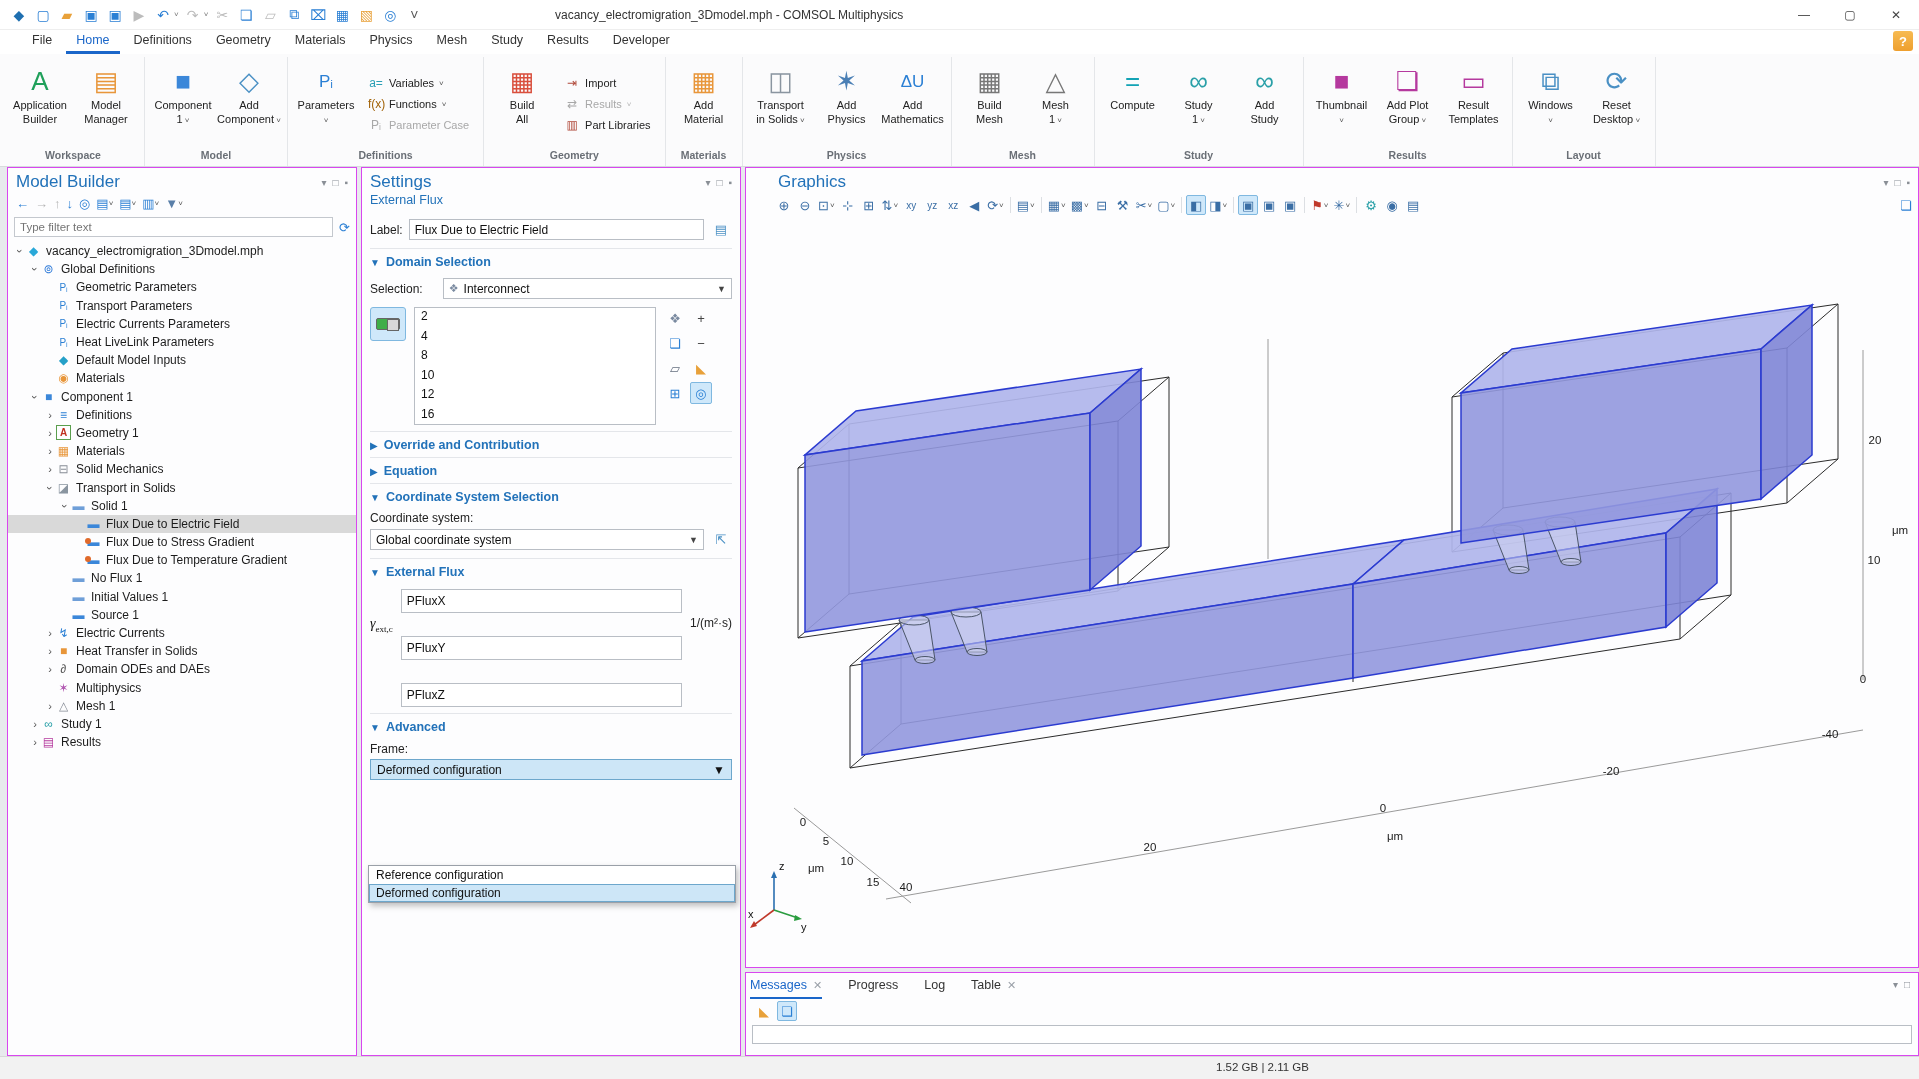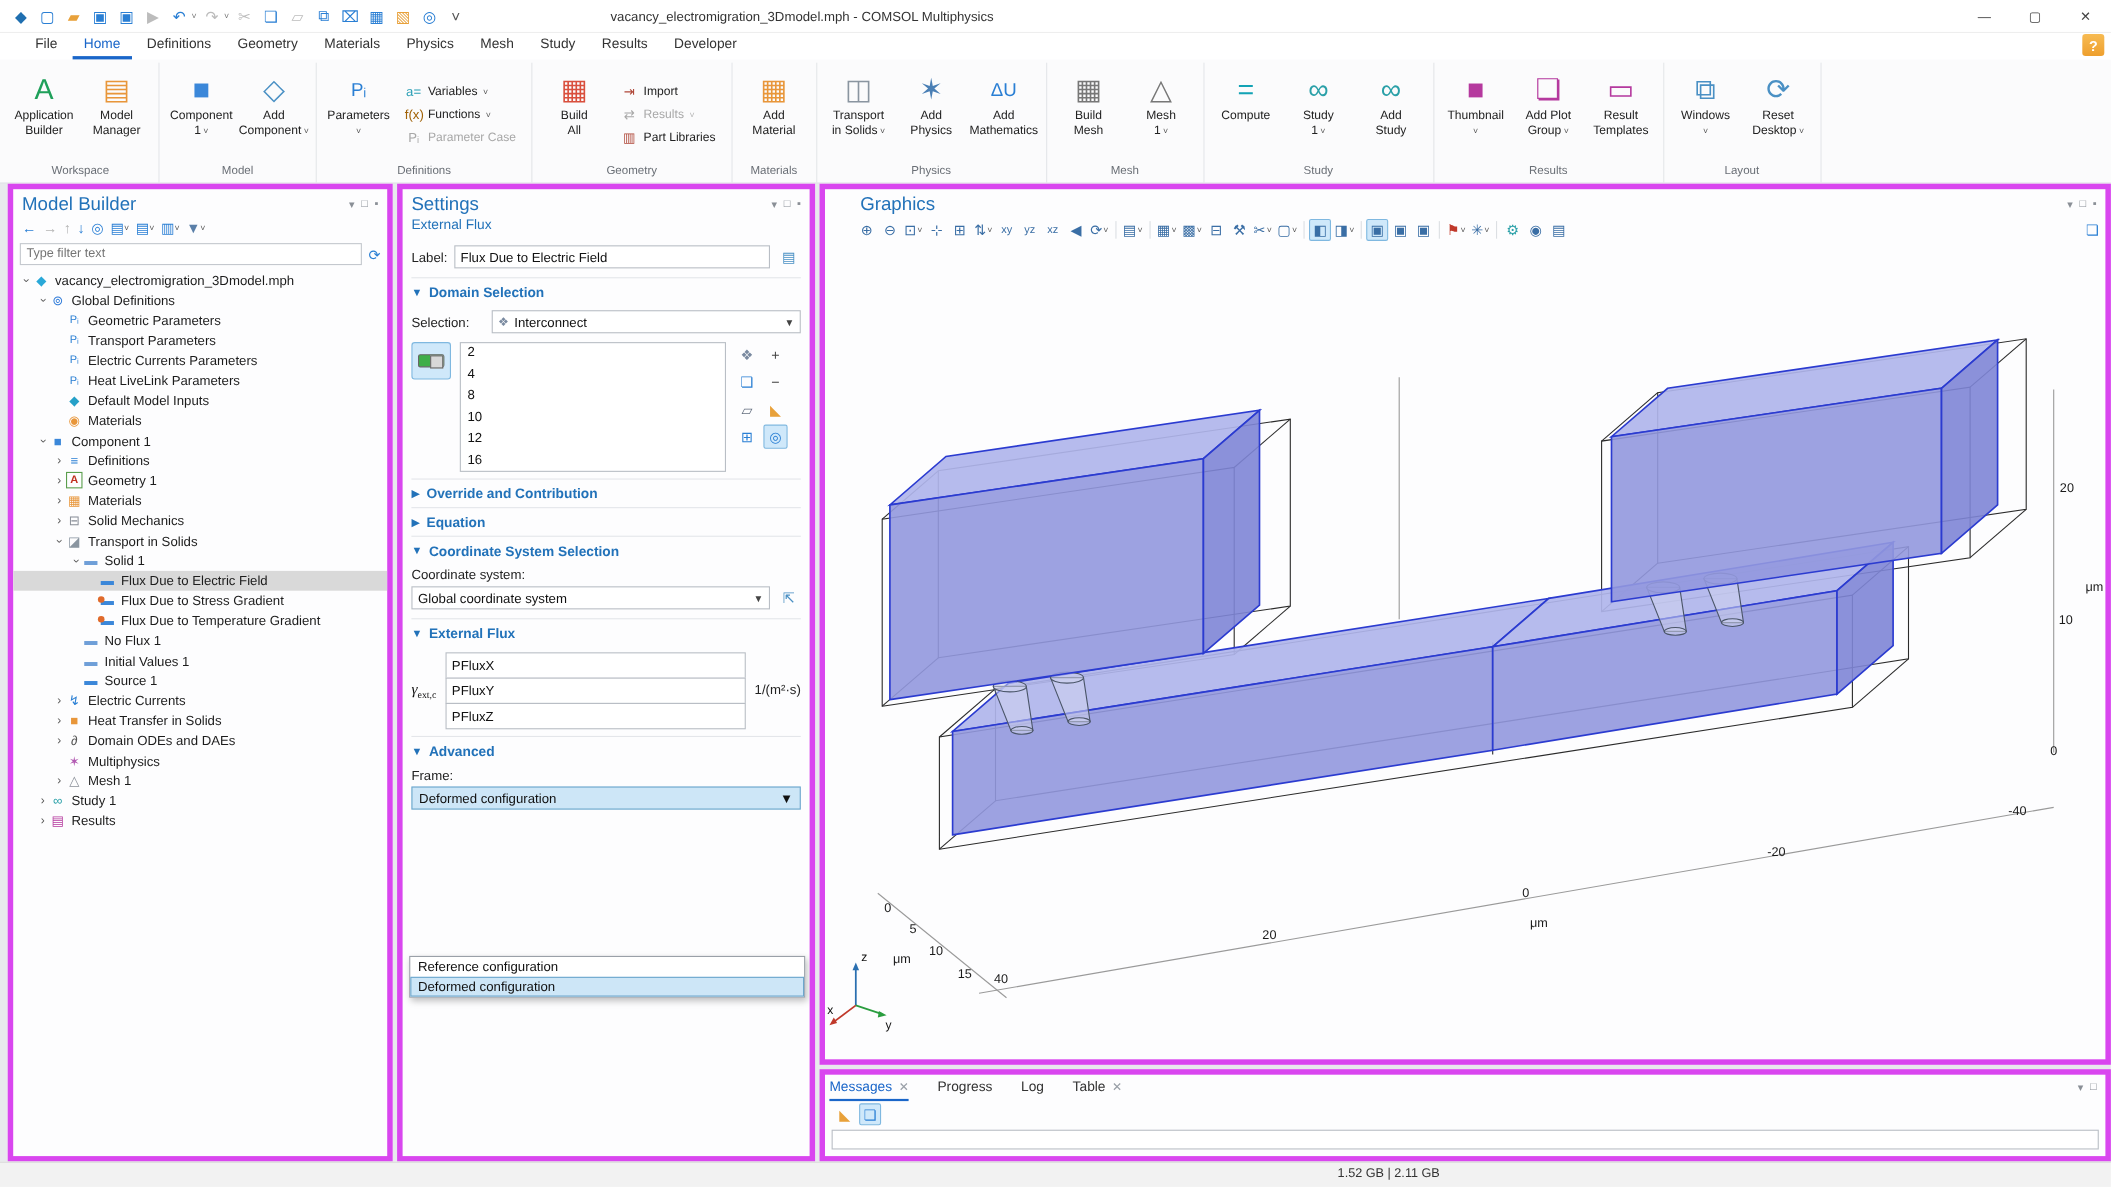--- a/index.html
+++ b/index.html
@@ -15,33 +15,33 @@
   .winbtn { width:46px; height:30px; display:flex; align-items:center; justify-content:center; font-size:12px; color:#444; }
   
   .menubar { height:24px; background:#fff; display:flex; align-items:center; padding-left:22px; gap:4px; position:relative; }
   .menu-item { padding:3px 10px 4px; font-size:12.5px; color:#333; border-bottom:3px solid transparent; }
   .menu-item.active { color:#1a66c9; border-bottom-color:#1a66c9; }
   .helpbtn { position:absolute; right:6px; top:1px; width:20px; height:20px; border-radius:3px; background:linear-gradient(#f7bb52,#ee9f2e); color:#fff; font-weight:bold; font-size:13px; display:flex; align-items:center; justify-content:center; }
   
   .ribbon { height:113px; background:#fbfbfc; border-bottom:1px solid #d7dade; display:flex; padding:3px 2px 0; }
   .rgroup { display:flex; flex-direction:column; border-right:1px solid #e4e6e9; }
   .rbody { flex:1; display:flex; align-items:stretch; padding:2px 6px 0; gap:2px; }
-  .rlabelrow { height:17px; text-align:center; font-size:10.5px; color:#6a6f76; padding-bottom:3px; }
+  .rlabelrow { height:17px; text-align:center; font-size:10.5px; color:#6a6f76; padding-bottom:3px;font-weight:bold; }
   .rbig { width:64px; display:flex; flex-direction:column; align-items:center; padding-top:4px; border-radius:3px; }
   .rbig .ricon { height:36px; display:flex; align-items:center; justify-content:center; font-size:26px; line-height:1; }
   .rbig .rtext { font-size:11px; color:#222; text-align:center; line-height:1.25; }
   .rsmallcol { display:flex; flex-direction:column; justify-content:center; gap:3px; padding:0 4px; }
   .rsmall { display:flex; align-items:center; gap:5px; font-size:11px; color:#222; padding:2px 4px; border-radius:3px; }
   .rsmall .sicon { font-size:12px; width:16px; text-align:center; }
   .rsmall.dis { color:#a8a8a8; }
   .caret { font-size:8px; color:#555; }
   .dis .caret { color:#b5b5b5; }
   
   .main { display:flex; height:889px; background:#e8eaed; padding:0 0 0 7px; gap:4px; }
-  .panel { background:#fdfdfe; border:5px solid #d946ef; display:flex; flex-direction:column; }
+  .panel { background:#fdfdfe; border:1px solid #d946ef; display:flex; flex-direction:column; }
   .pheader { display:flex; align-items:center; padding:4px 8px 1px; }
   .ptitle { font-size:17px; color:#2272b9; flex:1; }
   .pheadicons { display:flex; gap:6px; color:#8a8f96; font-size:10px; }
   .pheadicons span { cursor:default; }
   
   .mb { width:350px; }
   .mbtools { display:flex; align-items:center; gap:2px; padding:2px 6px; }
   .mbtool { display:flex; align-items:center; font-size:13px; padding:1px 2px; border-radius:2px; }
   .filterrow { display:flex; align-items:center; gap:6px; padding:3px 6px 4px; }
   .filterbox { flex:1; height:20px; border:1px solid #c4c8ce; background:#fff; font-size:11.5px; color:#555; padding:0 5px; font-family:"Liberation Sans",sans-serif; }
@@ -71,21 +71,21 @@
   .toggleswitch:after { content:""; position:absolute; right:0; top:0; width:10px; height:10px; background:#d8d8d8; border:1px solid #666; }
   .listbox { width:242px; height:118px; border:1px solid #b9bec5; background:#fff; font-size:12px; overflow:hidden; }
   .listitem { height:19.5px; padding:1px 6px; color:#111; }
   .selbtncols { display:flex; gap:4px; }
   .selbtncol { display:flex; flex-direction:column; gap:3px; }
   .selsq { width:22px; height:22px; display:flex; align-items:center; justify-content:center; font-size:13px; color:#49618a; border:1px solid transparent; border-radius:2px; }
   .selsq.active { background:#cfe8fa; border-color:#7fb8e0; color:#2a7fd4; }
   .fluxrow { display:flex; align-items:flex-start; gap:8px; margin:6px 0; }
   .fluxsym { font-size:14px; color:#111; padding-top:26px; font-family:"Liberation Serif",serif; font-style:italic; }
   .fluxsym sub { font-size:9px; font-style:normal; }
-  .fluxfields { flex:1; display:flex; flex-direction:column; }
+  .fluxfields { flex:1; display:flex; flex-direction:column;gap:24px; }
   .fluxfields .textfield { flex:none; width:100%; height:24px; margin-top:-1px; }
   .fluxunit { font-size:12px; color:#222; padding-top:26px; white-space:nowrap; }
   .framecombo { height:21px; border:1px solid #6da7cc; background:#cde6f7; display:flex; align-items:center; font-size:12px; padding:0 6px; color:#111; margin-top:3px; }
   .framecombo .cv { flex:1; }
   .ddlist { position:absolute; left:6px; right:4px; background:#fff; border:1px solid #9aa0a8; box-shadow:2px 3px 6px rgba(0,0,0,.25); z-index:30; }
   .dditem { height:18px; font-size:12px; display:flex; align-items:center; padding:0 6px; color:#111; border:1px solid transparent; }
   .dditem.selected { background:#cde6f7; border-color:#6da7cc; }
   
   .rightcol { flex:1; display:flex; flex-direction:column; gap:4px; }
   .gfx { flex:1; position:relative; overflow:hidden;padding-left:24px; }

